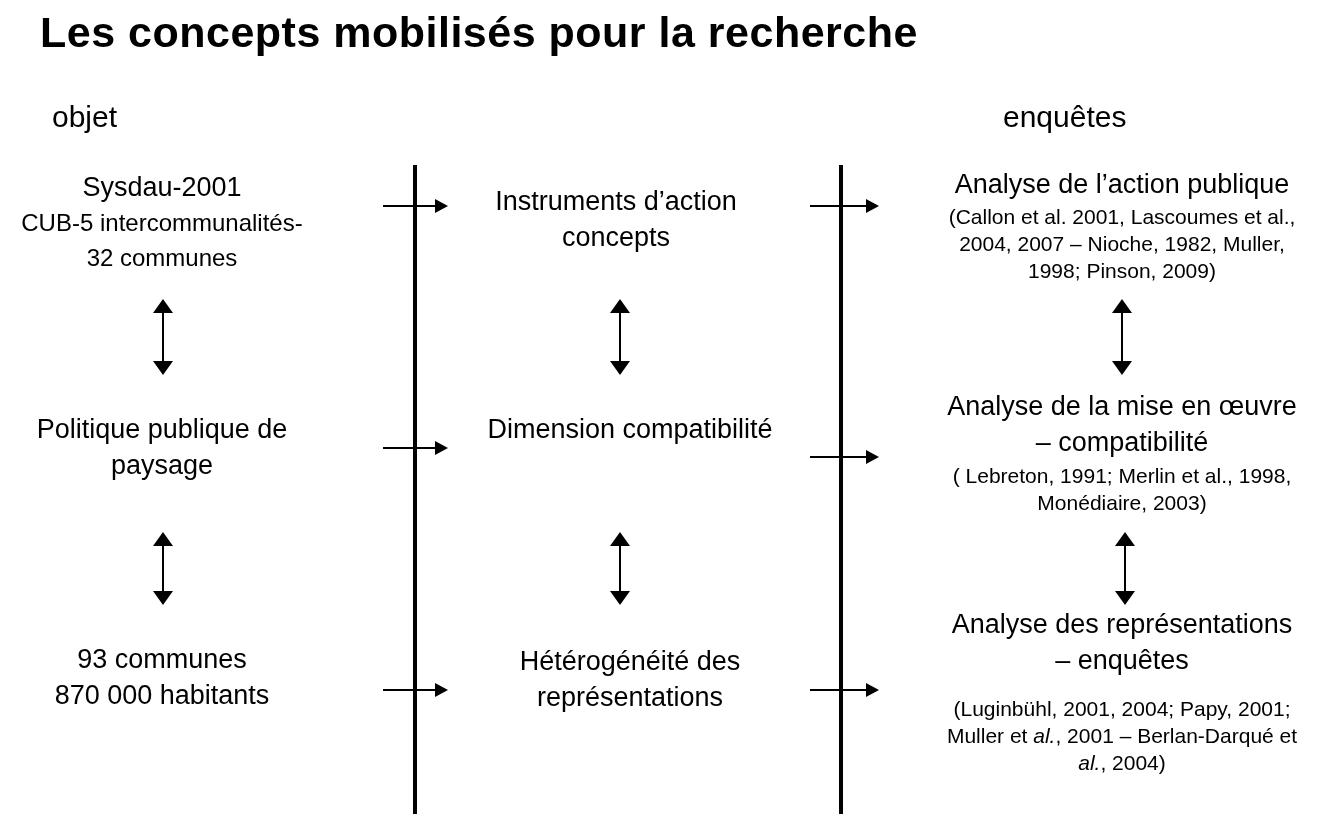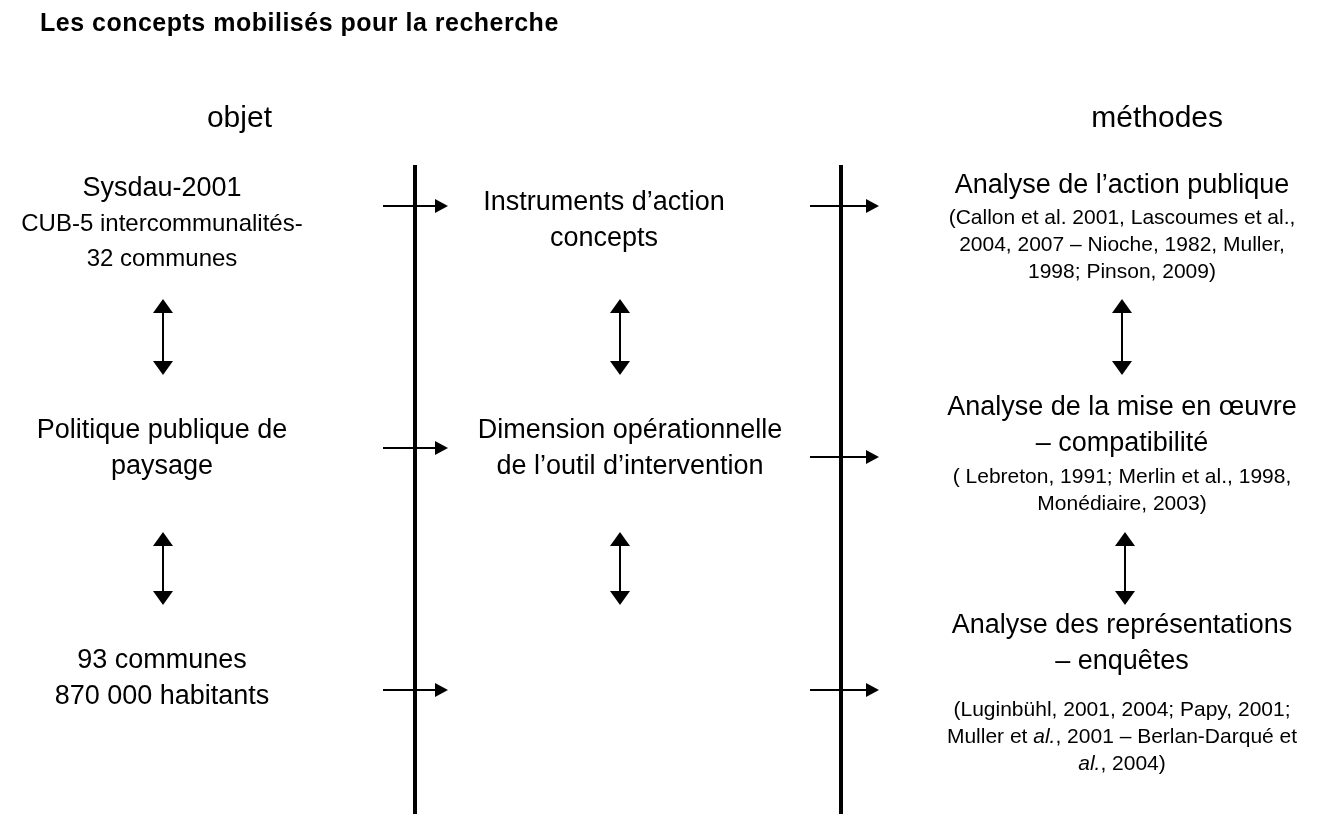--- a/index.html
+++ b/index.html
@@ -2,24 +2,24 @@
 <html><head>
 <meta charset="utf-8">
 <style>
   html,body{margin:0;padding:0;background:#ffffff;}
   .stage{
     position:relative;width:1339px;height:814px;background:#ffffff;
     font-family:"Liberation Sans", sans-serif;color:#000;overflow:hidden;
   }
   .title{
     position:absolute;left:40px;top:8px;margin:0;
-    font-size:25px;font-weight:bold;letter-spacing:.5px;white-space:nowrap;
+    font-size:43px;font-weight:bold;letter-spacing:.5px;white-space:nowrap;
   }
   .hdr{
-    position:absolute;top:100px;width:220px;text-align:right;
+    position:absolute;top:100px;width:220px;text-align:left;
     font-size:30px;white-space:nowrap;
   }
   .vrule{position:absolute;top:165px;width:4px;height:649px;background:#000;}
   .cell{position:absolute;text-align:center;font-size:27px;line-height:36px;}
   .cit{font-size:21px;line-height:27px;}
   .ln{white-space:nowrap;}
   .it{font-style:italic;margin-top:44px;}
   .harrow{position:absolute;height:2px;background:#000;}
   .harrow::after{
     content:"";position:absolute;right:-13px;top:-6px;width:0;height:0;
@@ -36,63 +36,66 @@
   }
 </style>
 </head>
 <body>
 
 <div class="stage">
 
   <h1 class="title">Les concepts mobilisés pour la recherche</h1>
 
   <div class="hdr" style="left:52px">objet</div>
-  <div class="hdr" style="left:1003px">méthodes</div>
+  <div class="hdr" style="left:1003px">enquêtes</div>
 
   <div class="vrule" style="left:413px"></div>
   <div class="vrule" style="left:839px"></div>
 
   <div class="cell" style="left:-8px;top:170px;width:340px;line-height:35px">
     <div class="ln">Sysdau-2001</div>
     <div class="ln" style="font-size:24px">CUB-5 intercommunalités-</div>
     <div class="ln" style="font-size:24px">32 communes</div>
   </div>
-  <div class="cell" style="left:404px;top:183px;width:400px">
+  <div class="cell" style="left:416px;top:183px;width:400px">
     <div class="ln">Instruments d’action</div>
     <div class="ln">concepts</div>
   </div>
   <div class="cell" style="left:892px;top:166px;width:460px">
     <div class="ln">Analyse de l’action publique</div>
   </div>
   <div class="cell cit" style="left:892px;top:203px;width:460px">
     <div class="ln">(Callon et al. 2001, Lascoumes et al.,</div>
     <div class="ln">2004, 2007 – Nioche, 1982, Muller,</div>
     <div class="ln">1998; Pinson, 2009)</div>
   </div>
 
   <div class="cell" style="left:-8px;top:411px;width:340px">
     <div class="ln">Politique publique de</div>
     <div class="ln">paysage</div>
   </div>
   <div class="cell" style="left:430px;top:411px;width:400px">
-    <div class="ln">Dimension opérationnelle</div>
-    <div class="ln">de l’outil d’intervention</div>
+    <div class="ln">Dimension compatibilité</div>
   </div>
   <div class="cell" style="left:892px;top:388px;width:460px">
     <div class="ln">Analyse de la mise en œuvre</div>
     <div class="ln">– compatibilité</div>
   </div>
   <div class="cell cit" style="left:892px;top:462px;width:460px">
     <div class="ln">( Lebreton, 1991; Merlin et al., 1998,</div>
     <div class="ln">Monédiaire, 2003)</div>
   </div>
 
   <div class="cell" style="left:-8px;top:641px;width:340px">
     <div class="ln">93 communes</div>
     <div class="ln">870 000 habitants</div>
+  </div>
+  <div class="cell" style="left:430px;top:643px;width:400px">
+    <div class="ln">Hétérogénéité des</div>
+    <div class="ln">représentations</div>
   </div>
   <div class="cell" style="left:892px;top:606px;width:460px">
     <div class="ln">Analyse des représentations</div>
     <div class="ln">– enquêtes</div>
   </div>
   <div class="cell cit" style="left:892px;top:695px;width:460px">
     <div class="ln">(Luginbühl, 2001, 2004; Papy, 2001;</div>
     <div class="ln"><span>Muller et </span><span class="it">al.</span><span>, 2001 – Berlan-Darqué et</span></div>
     <div class="ln"><span class="it">al.</span><span>, 2004)</span></div>
   </div>

